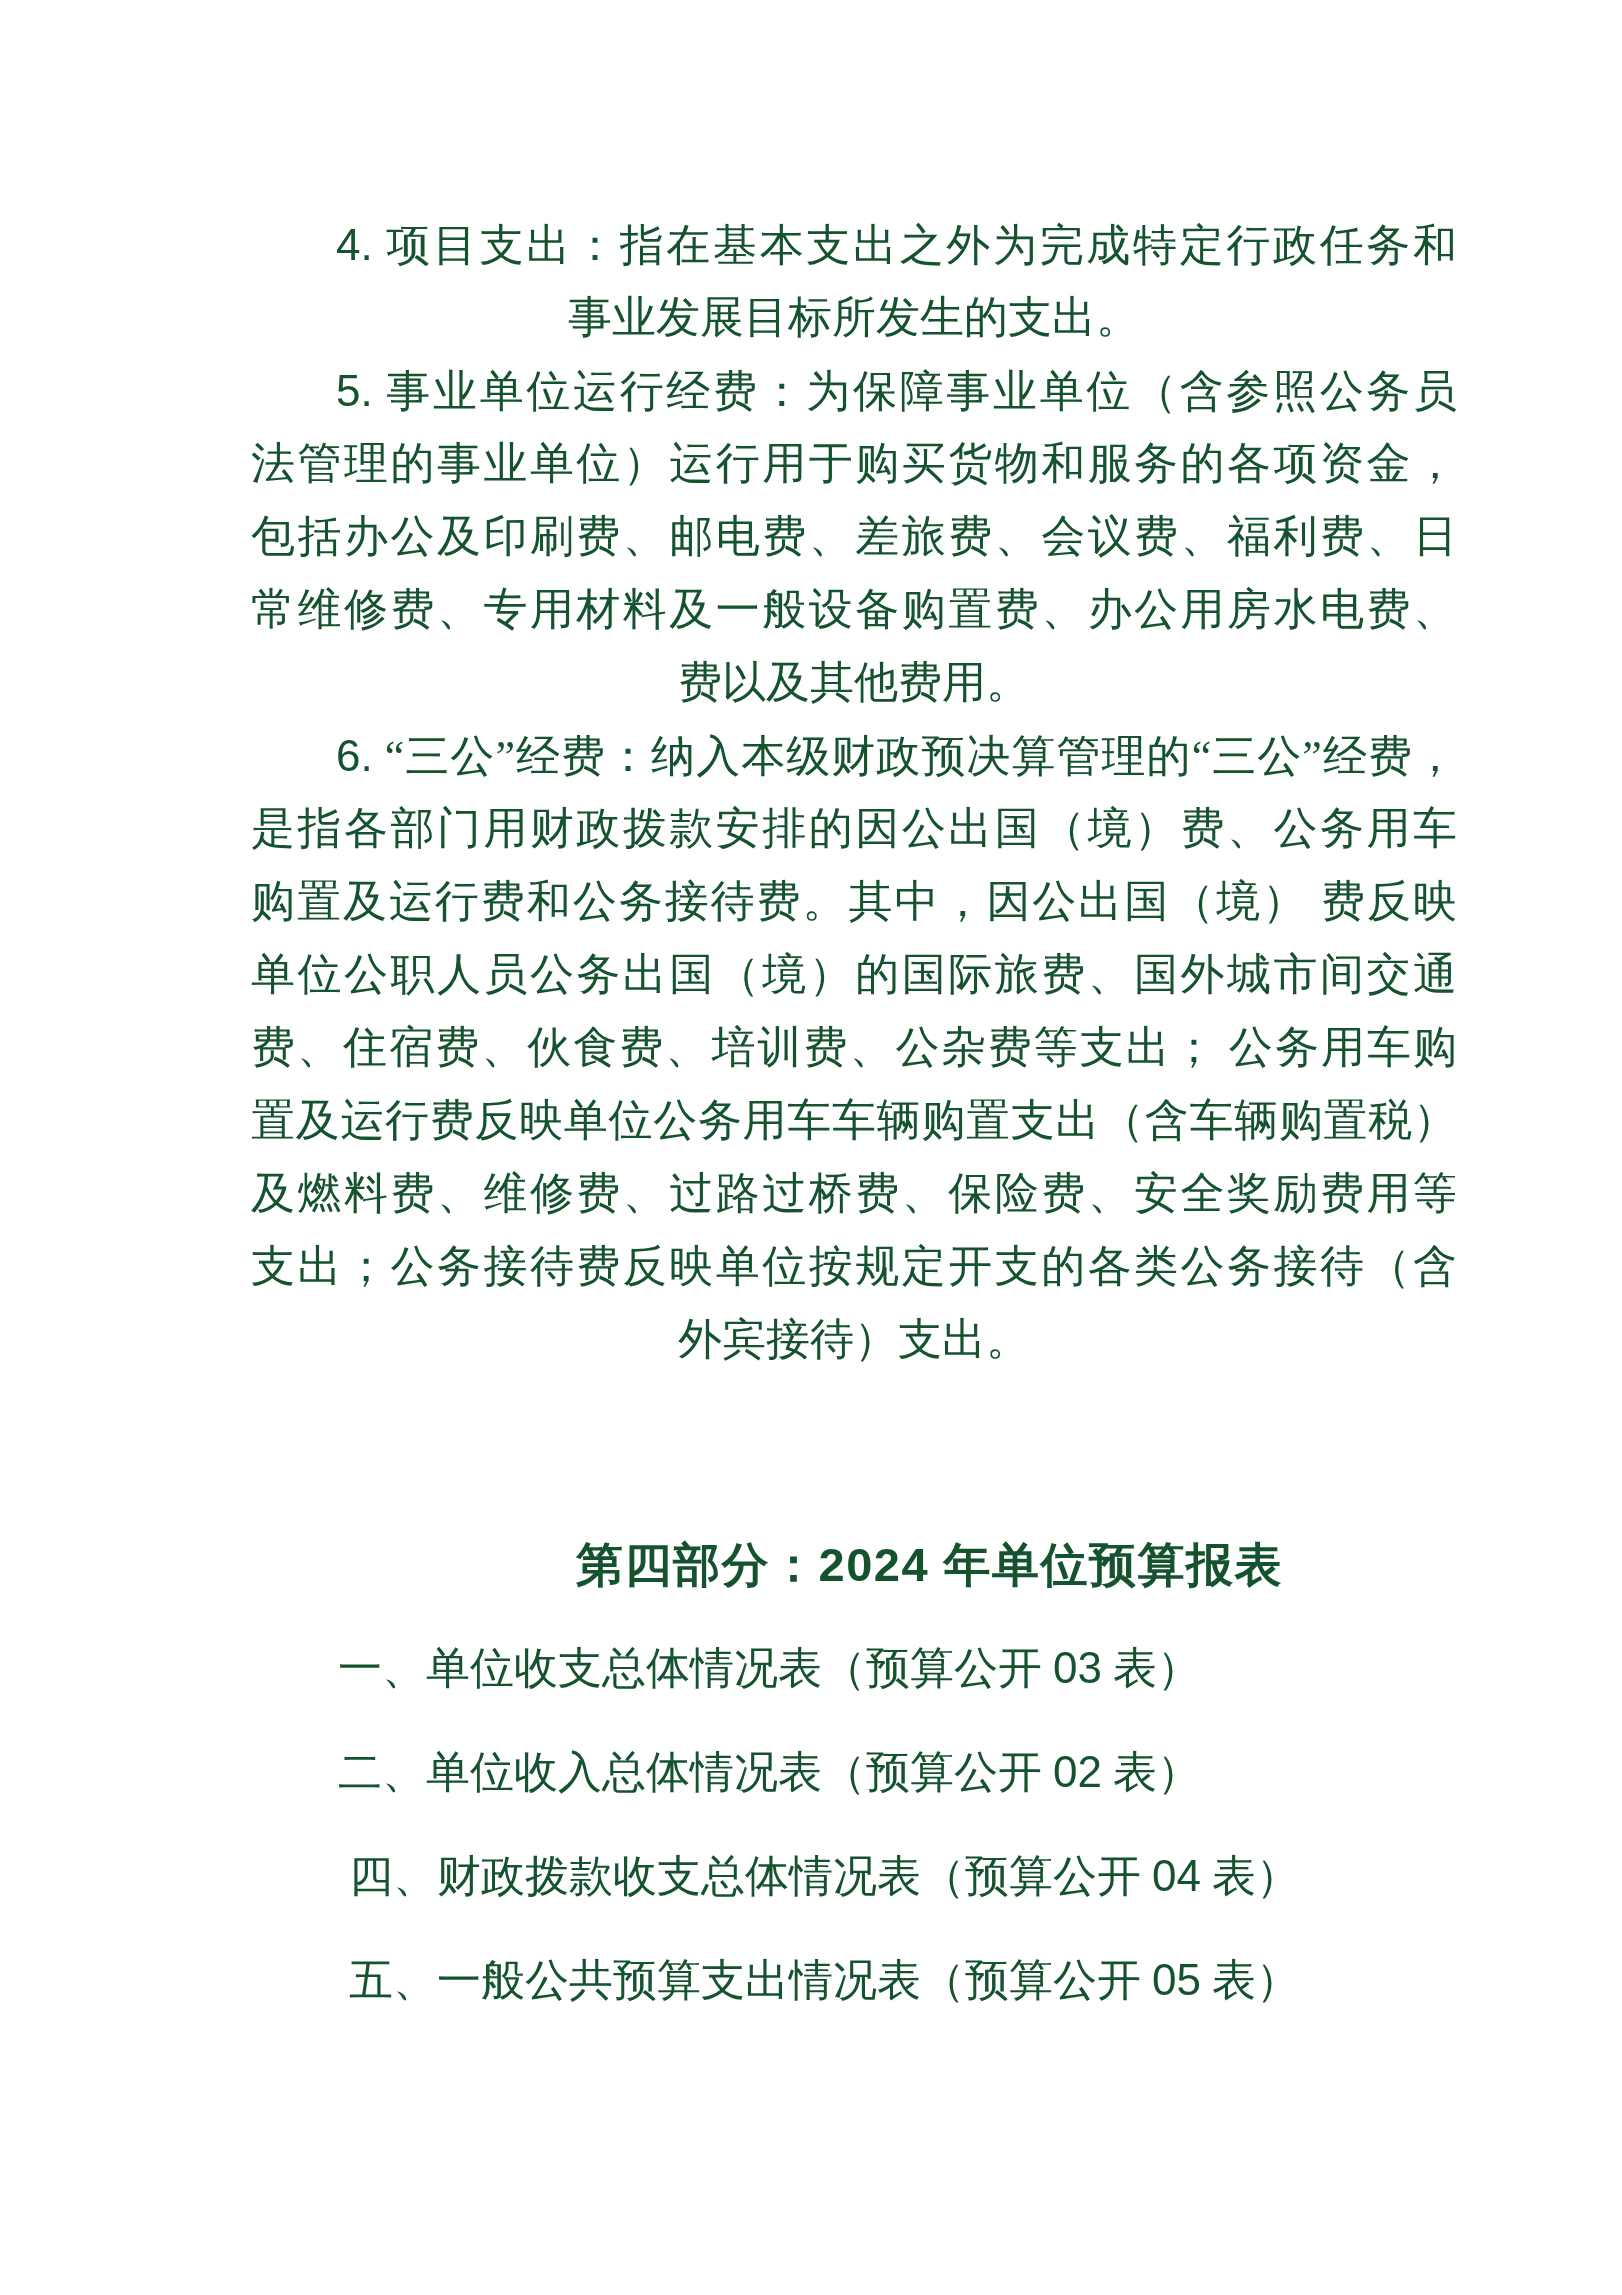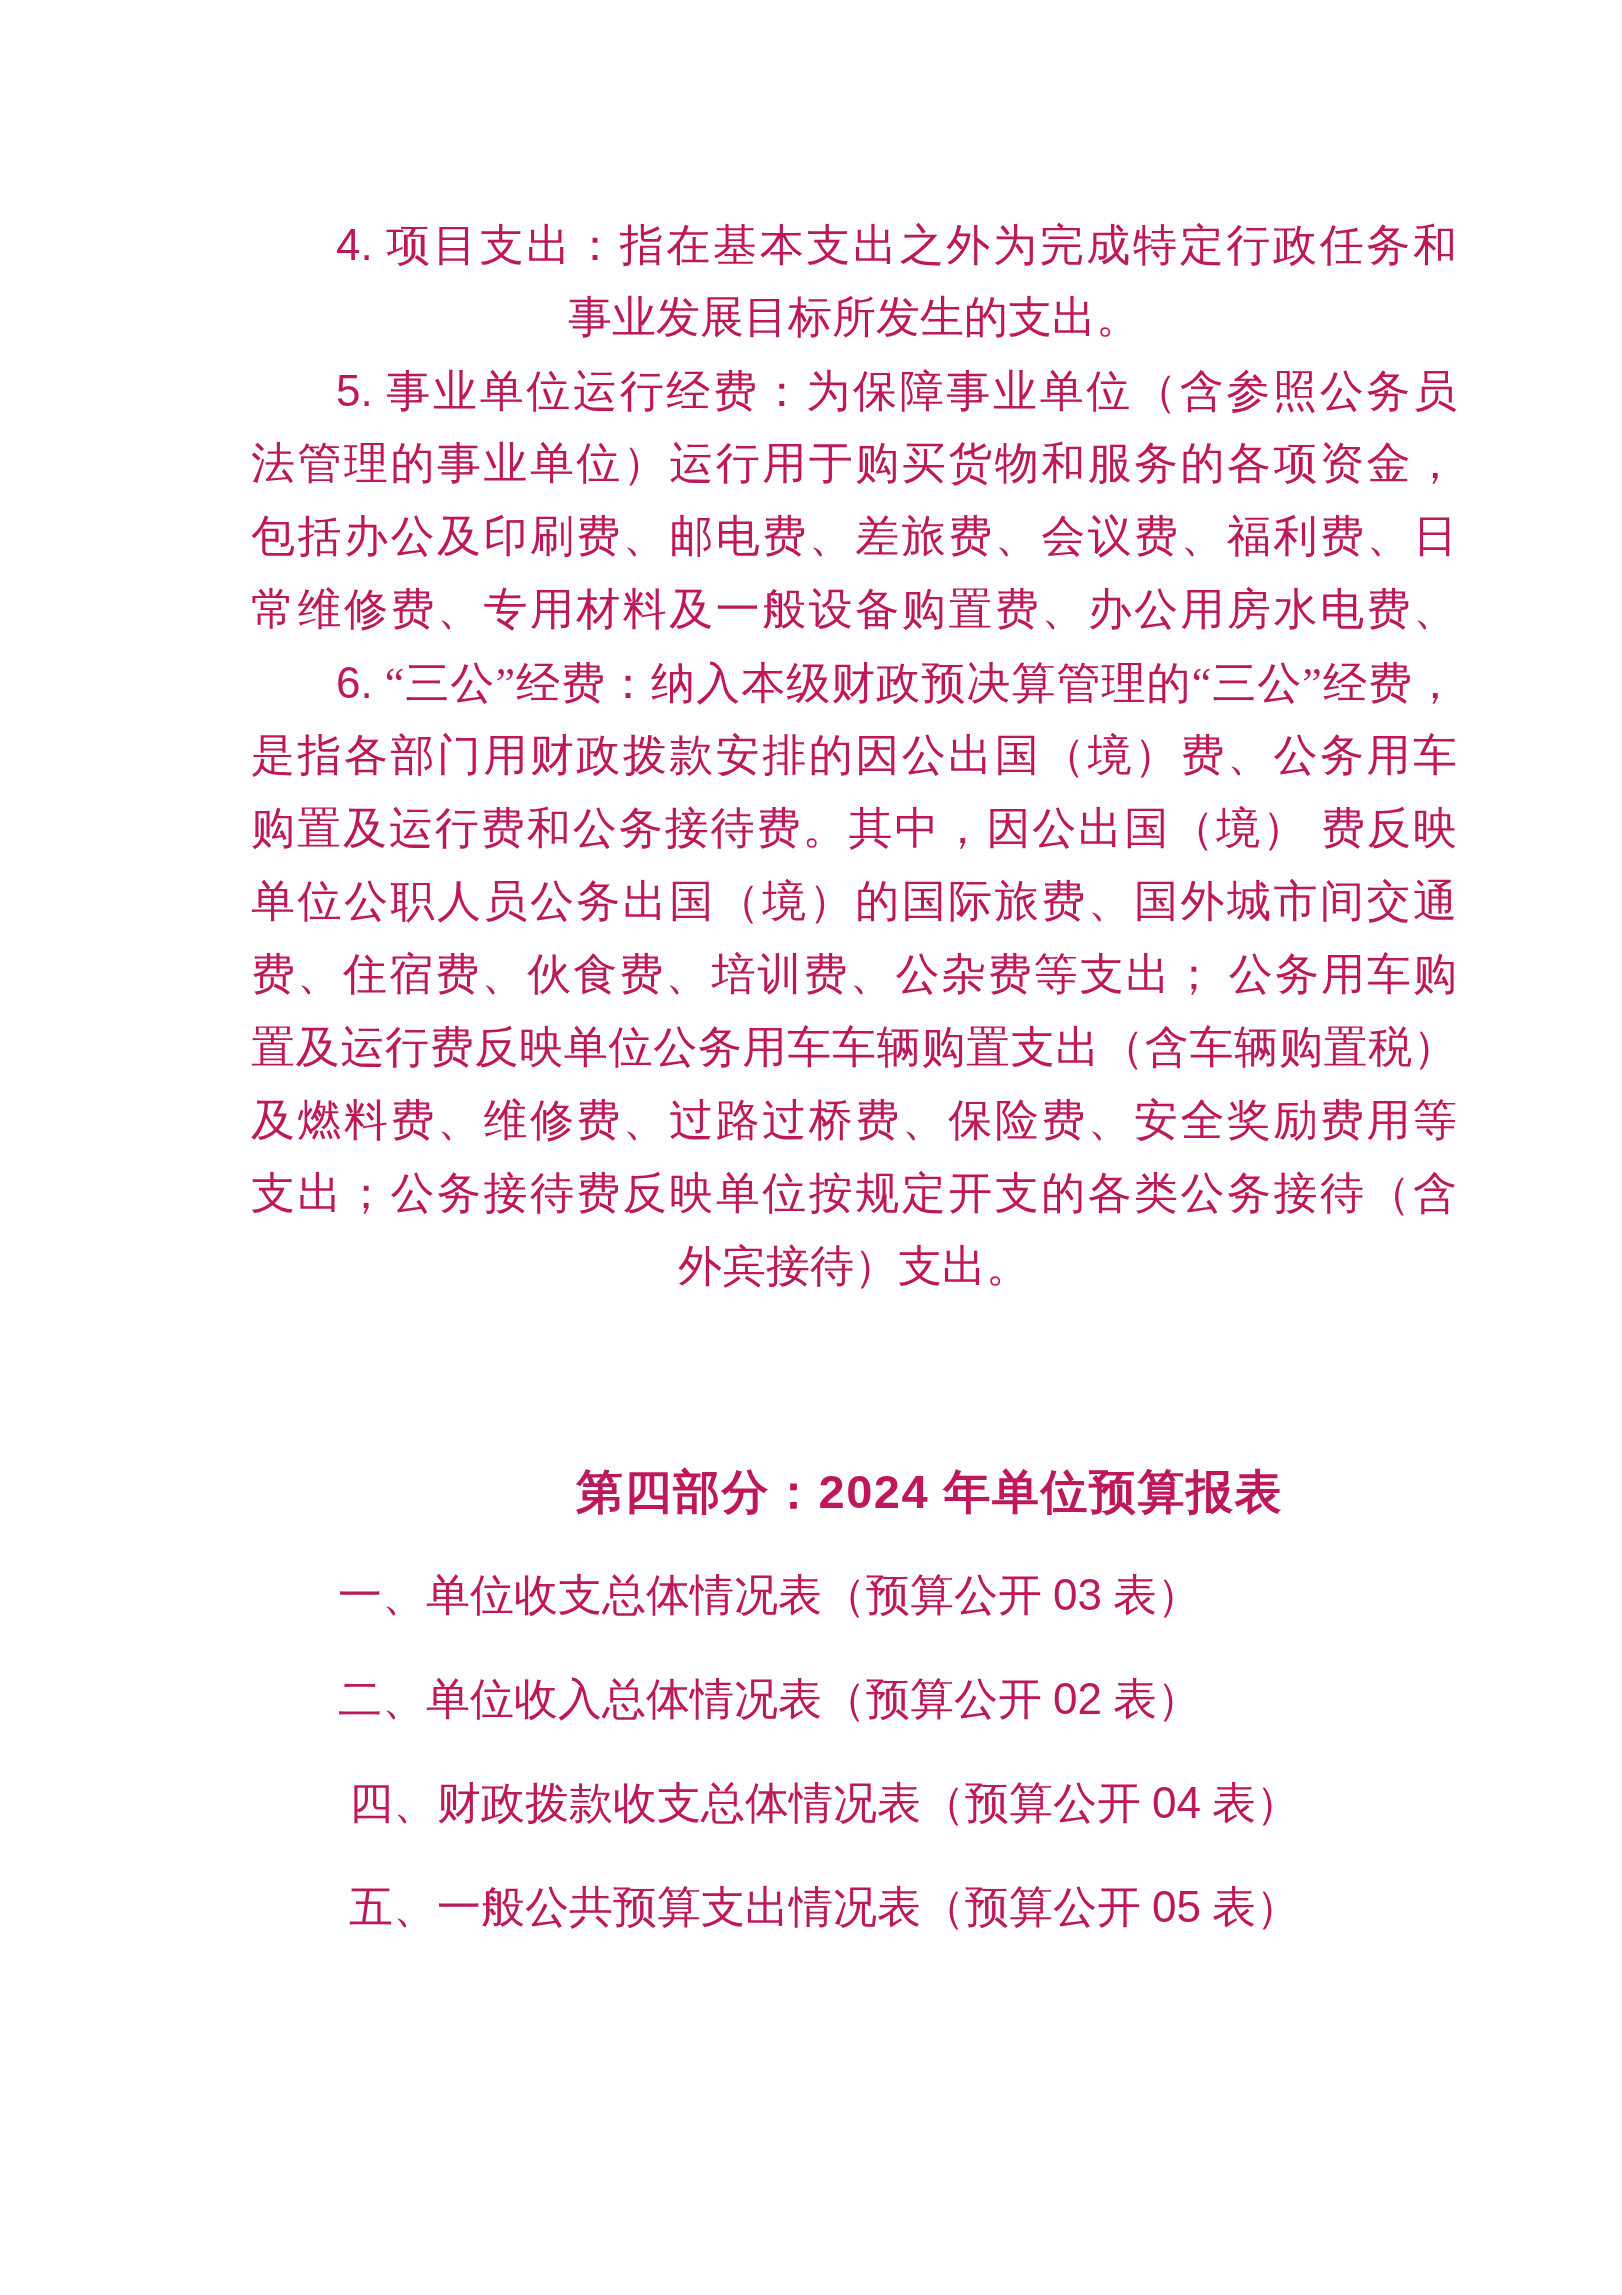--- a/index.html
+++ b/index.html
@@ -5,21 +5,21 @@
   html, body {
     margin: 0;
     padding: 0;
     background: #ffffff;
   }
   .page {
     position: relative;
     width: 1622px;
     height: 2295px;
     background: #ffffff;
-    color: #be185d;
+    color: #14532d;
     box-sizing: border-box;
     padding: 208px 165px 0 251px;
     font-family: "Liberation Serif", "DejaVu Serif", serif;
     font-size: 44px;
     overflow: hidden;
   }
   .body-text .line {
     height: 73px;
     line-height: 73px;
     text-align: center;
@@ -60,20 +60,21 @@
 <body>
 
 <div class="page">
   <div class="body-text">
       <div class="line fill indent"><span class="num">4.</span> 项目支出：指在基本支出之外为完成特定行政任务和</div>
       <div class="line">事业发展目标所发生的支出。</div>
       <div class="line fill indent"><span class="num">5.</span> 事业单位运行经费：为保障事业单位（含参照公务员</div>
       <div class="line fill">法管理的事业单位）运行用于购买货物和服务的各项资金，</div>
       <div class="line fill">包括办公及印刷费、邮电费、差旅费、会议费、福利费、日</div>
       <div class="line fill">常维修费、专用材料及一般设备购置费、办公用房水电费、</div>
+      <div class="line">费以及其他费用。</div>
       <div class="line fill indent"><span class="num">6.</span> “三公”经费：纳入本级财政预决算管理的“三公”经费，</div>
       <div class="line fill">是指各部门用财政拨款安排的因公出国（境）费、公务用车</div>
       <div class="line fill">购置及运行费和公务接待费。其中，因公出国（境） 费反映</div>
       <div class="line fill">单位公职人员公务出国（境）的国际旅费、国外城市间交通</div>
       <div class="line fill">费、住宿费、伙食费、培训费、公杂费等支出； 公务用车购</div>
       <div class="line fill">置及运行费反映单位公务用车车辆购置支出（含车辆购置税）</div>
       <div class="line fill">及燃料费、维修费、过路过桥费、保险费、安全奖励费用等</div>
       <div class="line fill">支出；公务接待费反映单位按规定开支的各类公务接待（含</div>
       <div class="line">外宾接待）支出。</div>
     </div>

